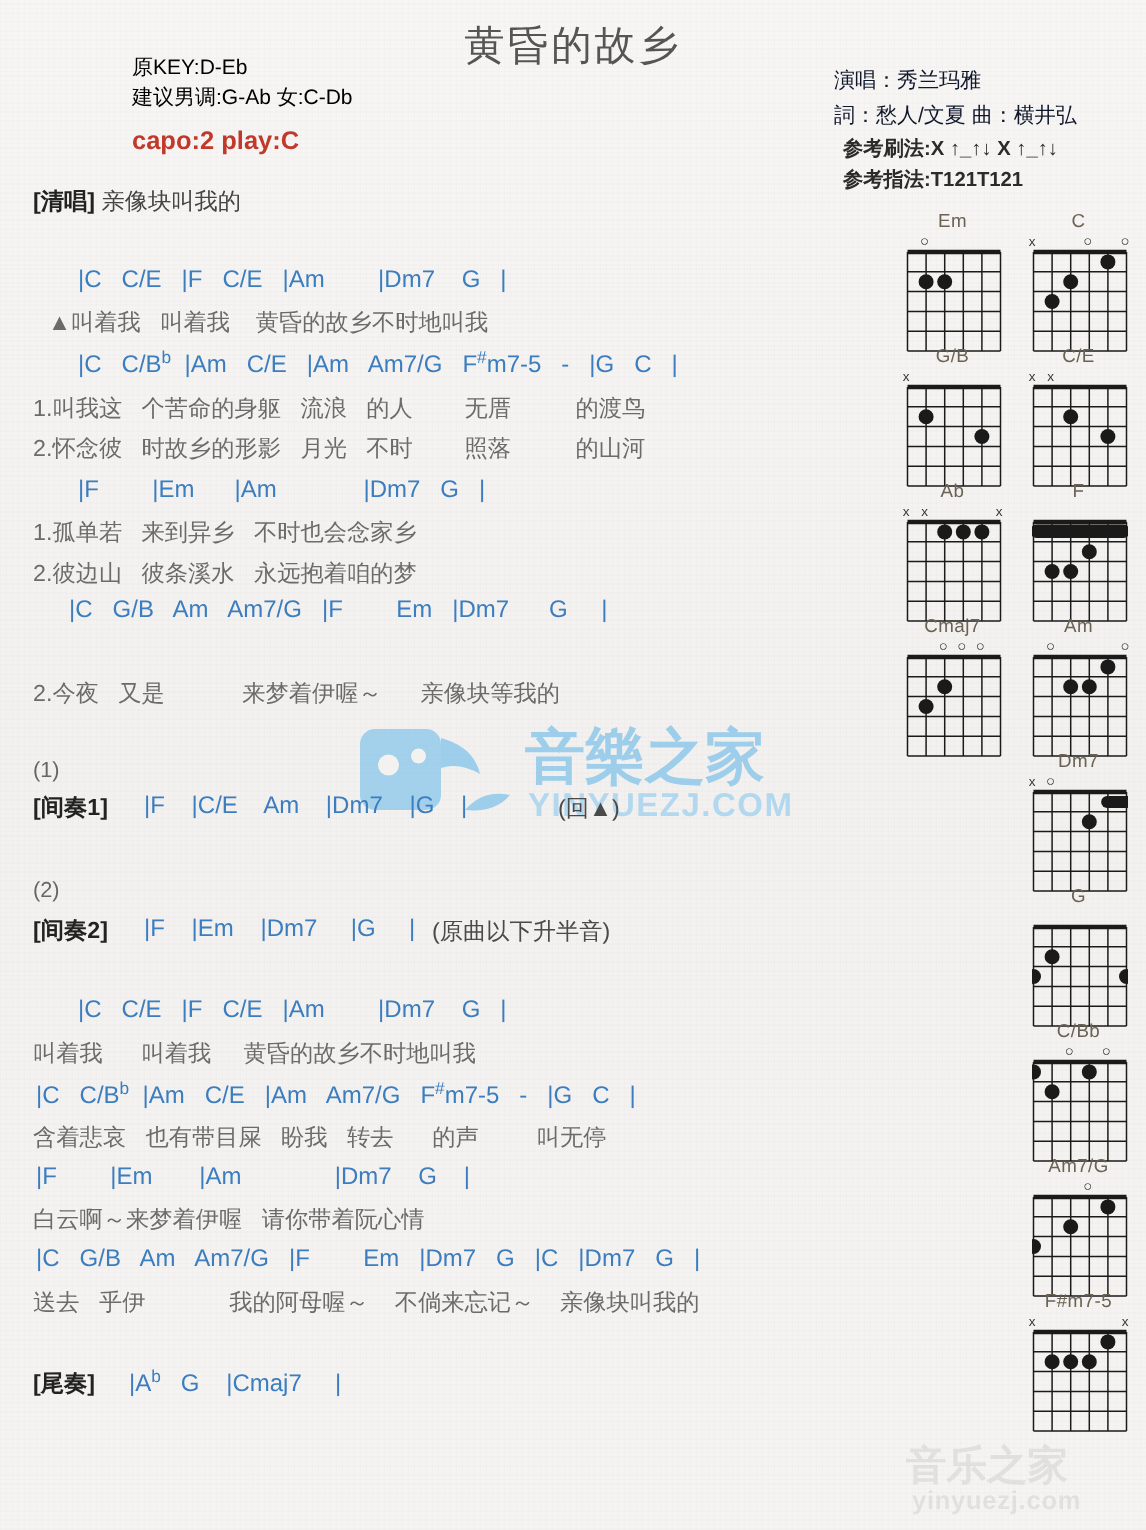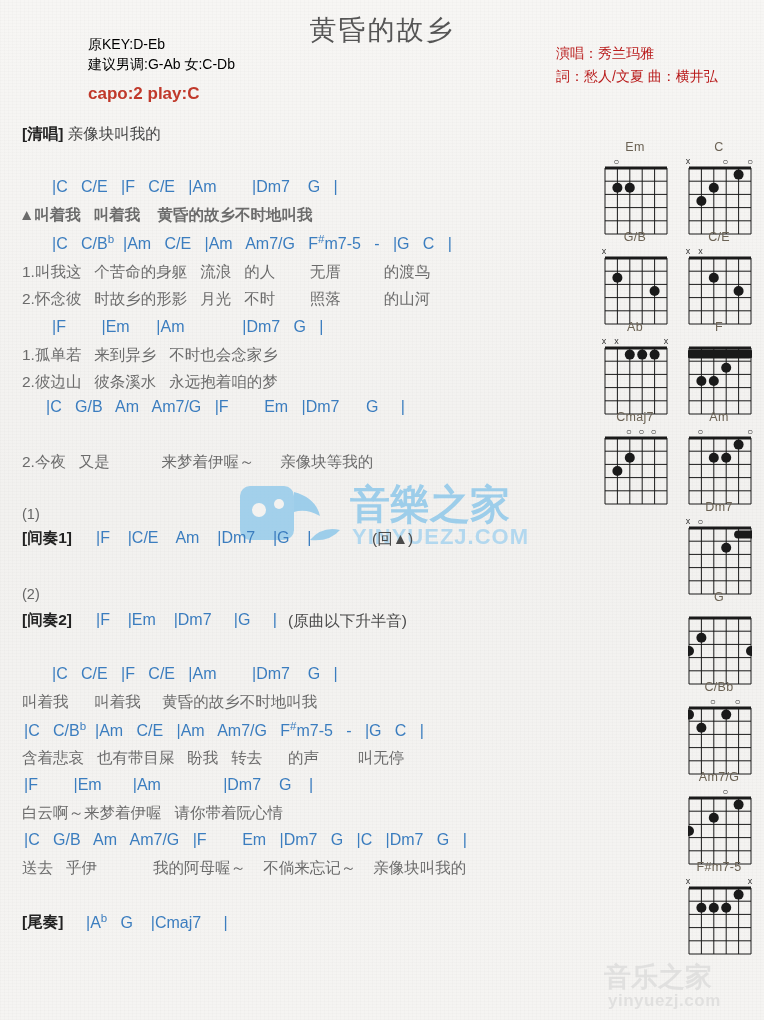--- a/index.html
+++ b/index.html
@@ -23,21 +23,21 @@
   
   .title{
     position:absolute; left:0; top:12px; width:764px; text-align:center;
     font-size:27px; color:#555; letter-spacing:2px;
   }
   .keyblock{ position:absolute; left:88px; top:34px; line-height:20px; }
   .keyline{ font-size:14px; color:#000000; }
   .capo{ position:absolute; left:88px; top:84px; font-size:17px; font-weight:bold; color:#c0392b; }
 
   .creditblock{ position:absolute; left:556px; top:42px; line-height:23px; }
-  .credit{ font-size:14px; color:#b91c1c; }
+  .credit{ font-size:14px; color:#0f172a; }
   .playblock{ position:absolute; left:562px; top:88px; line-height:21px; }
   .playline{ font-size:13.5px; color:#2b2b2b; font-weight:bold; }
 
   
   .sec-tag{ position:absolute; font-size:15.5px; color:#222; font-weight:bold; white-space:nowrap; }
   .sec-tag .plain{ font-weight:normal; color:#444; }
   .chordline{ position:absolute; font-size:16px; color:#3b7dbf; white-space:pre; letter-spacing:0px; }
   .lyricline{ position:absolute; font-size:15.5px; color:#6b6b6b; white-space:pre; }
   .note{ color:#4a4a4a; }
   .small-label{ position:absolute; font-size:14.5px; color:#666; }
@@ -103,28 +103,32 @@
   <div class="keyblock">
     <div class="keyline">原KEY:D-Eb</div>
     <div class="keyline">建议男调:G-Ab 女:C-Db</div>
   </div>
   <div class="capo">capo:2 play:C</div>
 
   <div class="creditblock">
     <div class="credit">演唱：秀兰玛雅</div>
     <div class="credit">詞：愁人/文夏   曲：横井弘</div>
   </div>
+  <div class="playblock">
+    <div class="playline">参考刷法:X ↑_↑↓ X ↑_↑↓</div>
+    <div class="playline">参考指法:T121T121</div>
+  </div>
 
   <div class="sec-tag" style="left:22px; top:124px;">
     <span>[清唱]</span>
     <span class="plain">亲像块叫我的</span>
   </div>
 
   <div class="chordline" style="left:52px; top:178px;">|C   C/E   |F   C/E   |Am        |Dm7    G   |</div>
-  <div class="lyricline" style="left:19px; top:205px;font-weight:bold;">▲叫着我   叫着我    黄昏的故乡不时地叫我</div>
+  <div class="lyricline" style="left:32px; top:205px;">▲叫着我   叫着我    黄昏的故乡不时地叫我</div>
 
   <div class="chordline" style="left:52px; top:233px;"><span>|C   C/B</span><sup class="flat">b</sup><span>  |Am   C/E   |Am   Am7/G   F</span><sup class="sharp">#</sup><span>m7-5   -   |G   C   |</span></div>
   <div class="lyricline" style="left:22px; top:262px;">1.叫我这   个苦命的身躯   流浪   的人        无厝          的渡鸟</div>
   <div class="lyricline" style="left:22px; top:289px;">2.怀念彼   时故乡的形影   月光   不时        照落          的山河</div>
 
   <div class="chordline" style="left:52px; top:318px;">|F        |Em      |Am             |Dm7   G   |</div>
   <div class="lyricline" style="left:22px; top:345px;">1.孤单若   来到异乡   不时也会念家乡</div>
   <div class="lyricline" style="left:22px; top:372px;">2.彼边山   彼条溪水   永远抱着咱的梦</div>
 
   <div class="chordline" style="left:46px; top:398px;">|C   G/B   Am   Am7/G   |F        Em   |Dm7      G     |</div>

